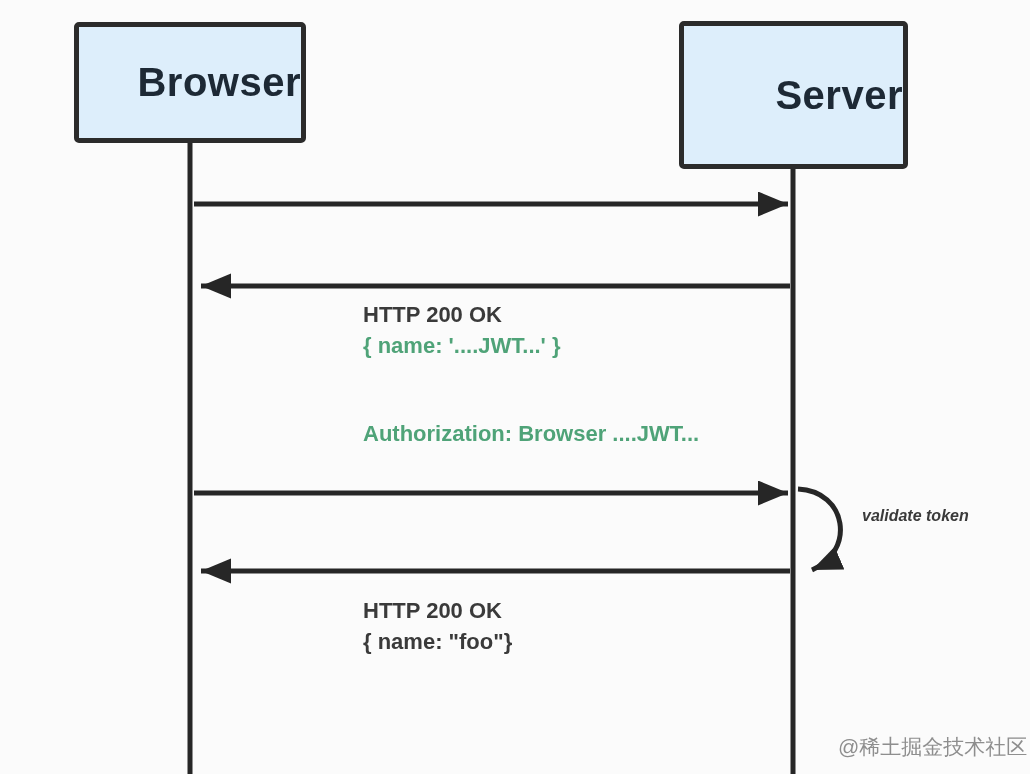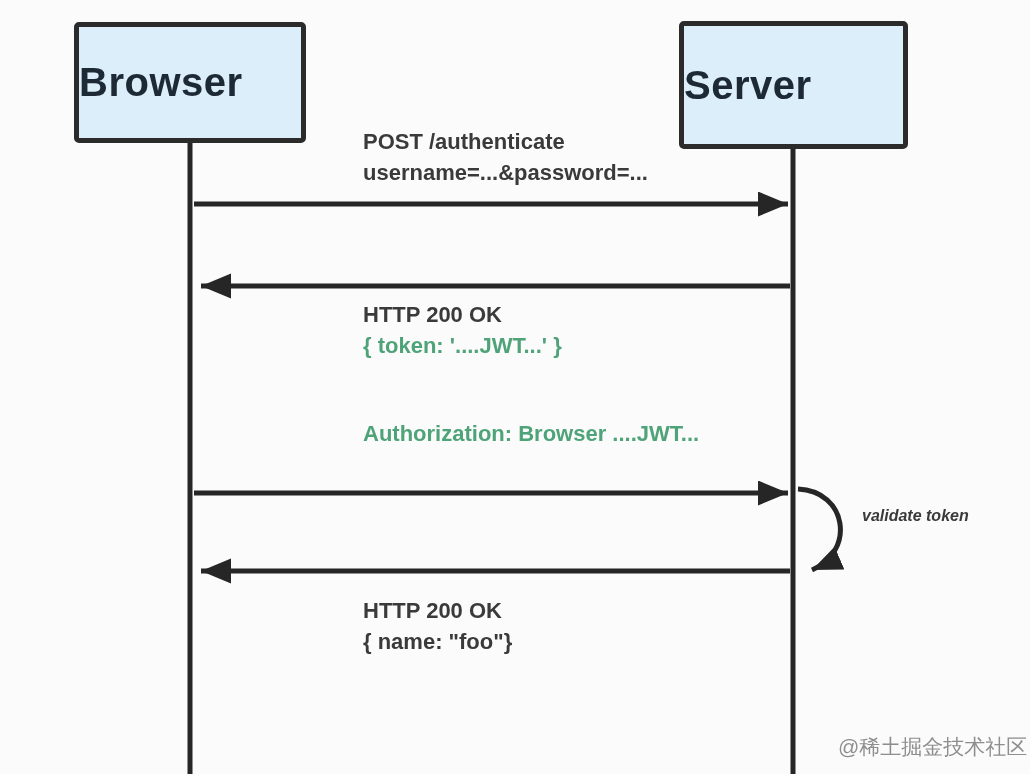--- a/index.html
+++ b/index.html
@@ -19,29 +19,29 @@
     left:0;top:0;
     width:1030px;height:774px;
   }
   .actor-box{
     position:absolute;
     background:var(--box-fill,#ddeefb);
     border:5px solid var(--box-border,#2b2b2b);
     border-radius:5px;
     display:flex;
     align-items:center;
-    justify-content:flex-start;
+    justify-content:flex-end;
     box-sizing:border-box;
     color:#1d2935;
     font-size:40px;
     font-weight:600;
     letter-spacing:0.5px;
   }
   .actor-box.browser{ left:74px; top:22px; width:232px; height:121px; }
-  .actor-box.server { left:679px; top:21px; width:229px; height:128px; }
+  .actor-box.server { left:679px; top:21px; width:229px; height:148px; }
 
   .msg{
     position:absolute;
     left:363px;
     font-size:22px;
     font-weight:600;
     line-height:31px;
     color:var(--text-dark,#3a3a3a);
     white-space:nowrap;
   }
@@ -92,28 +92,24 @@
     <path class="flow" d="M 798 489 C 847 491 856 551 812 570" marker-end="url(#arrowhead)"></path>
   </svg>
 
   <div class="actor-box browser">
     <span>Browser</span>
   </div>
   <div class="actor-box server">
     <span>Server</span>
   </div>
 
-  <div class="msg msg1">
-    <div class="l1">POST /authenticate</div>
-    <div class="l2 dark">username=...&amp;password=...</div>
-  </div>
 
   <div class="msg msg2">
     <div class="l1">HTTP 200 OK</div>
-    <div class="l2 green">{ token: '....JWT...' }</div>
+    <div class="l2 green">{ name: '....JWT...' }</div>
   </div>
 
   <div class="msg msg3">
     <div class="l2 green">Authorization: Browser ....JWT...</div>
   </div>
 
   <div class="msg msg4">
     <div class="l1">HTTP 200 OK</div>
     <div class="l2 dark">{ name: "foo"}</div>
   </div>

